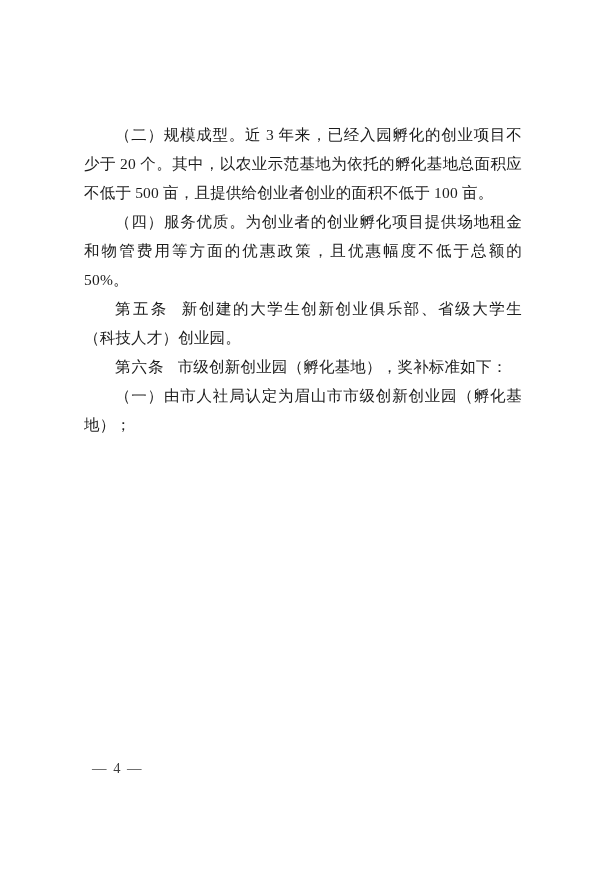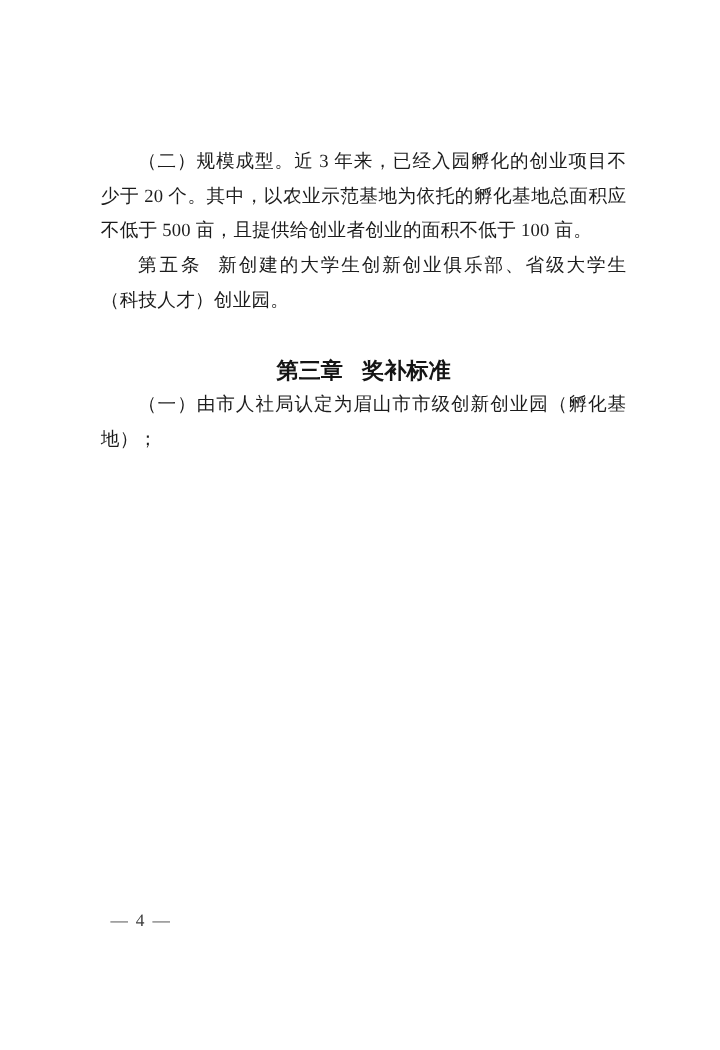--- a/index.html
+++ b/index.html
@@ -58,26 +58,27 @@
 </style>
 </head>
 <body>
 
 <div class="page">
   <div class="content">
 
     <p class="para"><span>（二）规模成型。近 3 年来，已经入园孵化的创业项目不少于 20 个。其中，以农业示范基地为依托的孵化基地总面积应不低于 500 亩，且提供给创业者创业的面积不低于 100 亩。</span></p>
 
 
+    <p class="para"><span>（四）服务优质。为创业者的创业孵化项目提供场地租金和物管费用等方面的优惠政策，且优惠幅度不低于总额的 50%。</span></p>
 
 
     <p class="para"><span class="lead">第五条</span><span>新创建的大学生创新创业俱乐部、省级大学生（科技人才）创业园。</span></p>
 
-    <h2 class="chapter"><span class="ch-label">第三章</span><span class="ch-title">奖补标准</span></h2>
 
+    <p class="para"><span class="lead">第六条</span><span>市级创新创业园（孵化基地），奖补标准如下：</span></p>
 
     <p class="para"><span>（一）由市人社局认定为眉山市市级创新创业园（孵化基地）；</span></p>
 
 
 
   </div>
 
   <div class="footer">— 4 —</div>
 </div>
 

